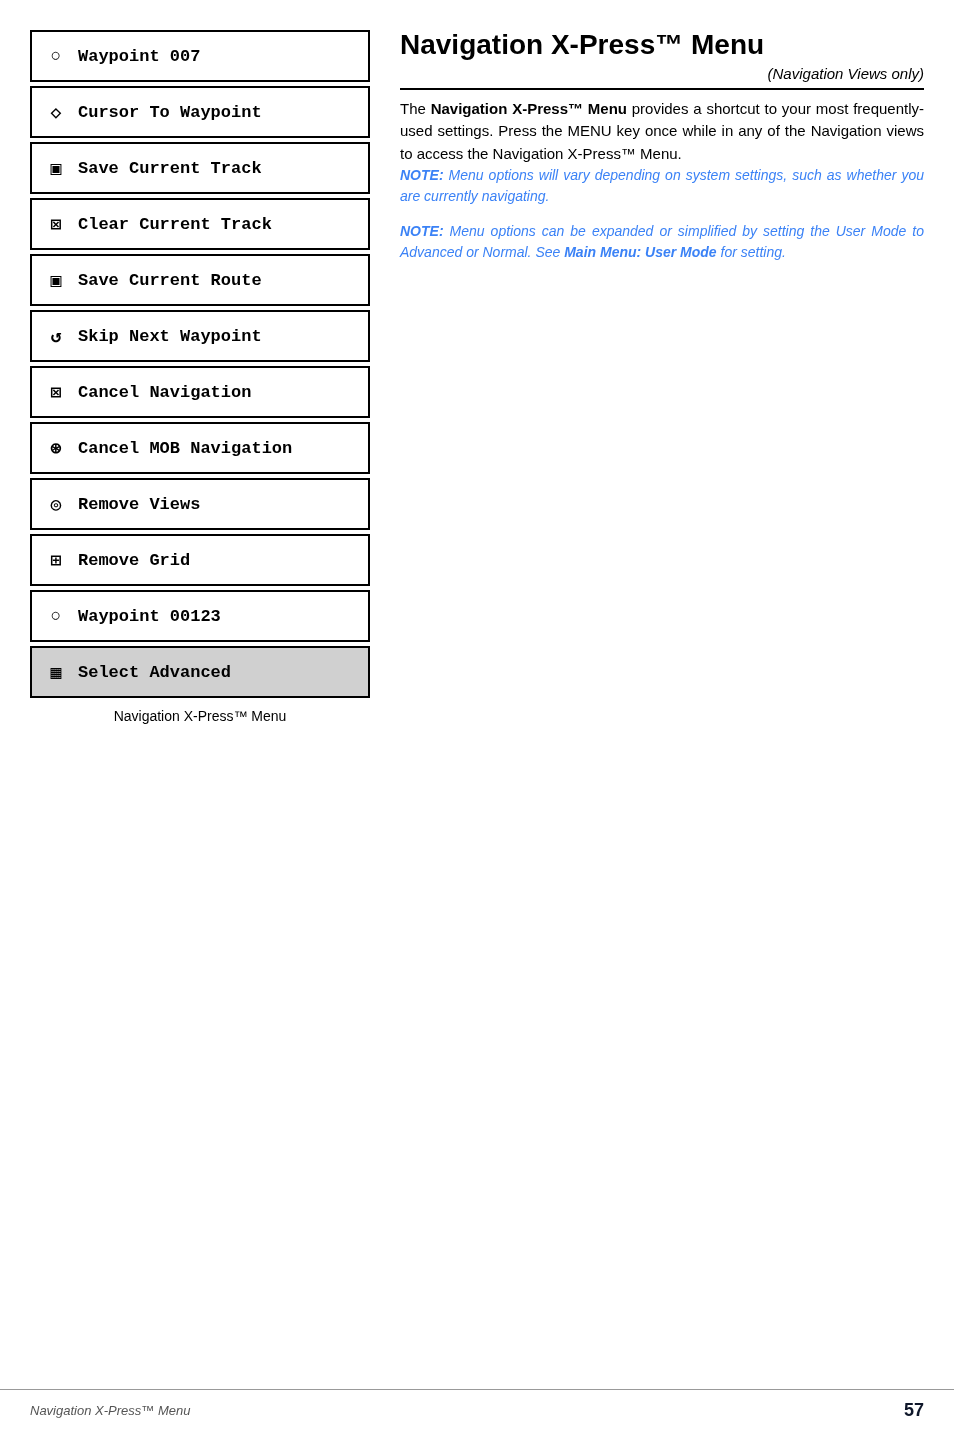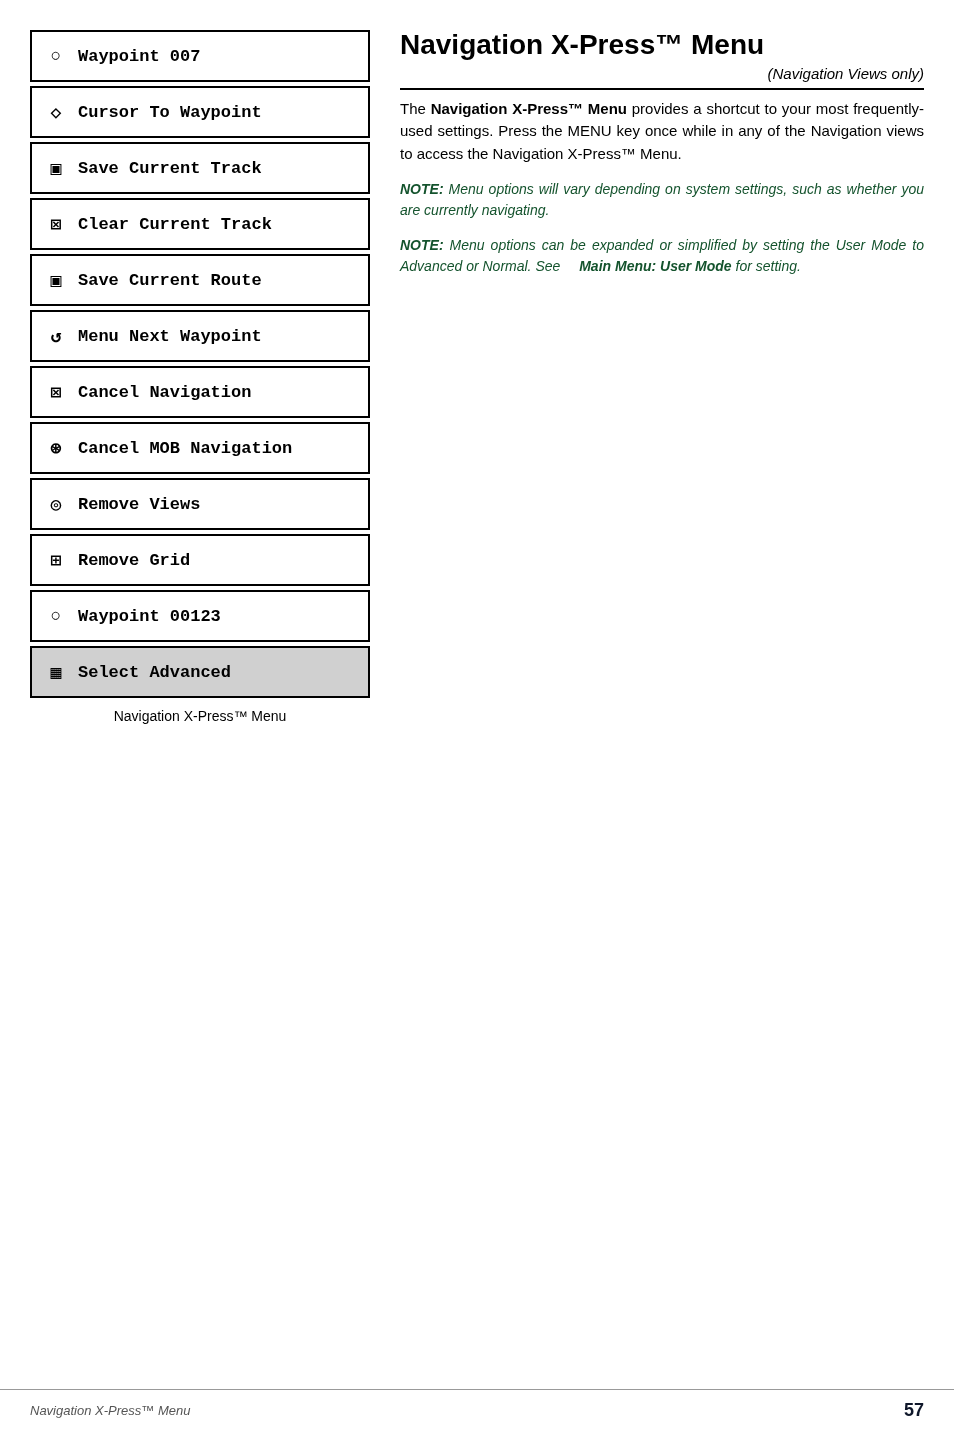--- a/index.html
+++ b/index.html
@@ -76,42 +76,40 @@
       margin-bottom: 8px;
       border-bottom: 2px solid #000;
       padding-bottom: 6px;
       text-align: right;
     }
     .content-body {
       font-size: 15px;
       font-family: Arial, sans-serif;
       line-height: 1.5;
       color: #000;
-      margin-bottom: 14px;
       text-align: justify;
     }
     .content-body strong {
       font-weight: bold;
     }
     .note-block {
       font-size: 14px;
       font-style: italic;
       font-family: Arial, sans-serif;
-      color: #14532d;
+      color: #3b82f6;
       line-height: 1.5;
       margin-bottom: 14px;
       text-align: justify;
     }
     .note-block .note-label {
       font-weight: bold;
       font-style: italic;
     }
     .note-block .note-link {
       font-weight: bold;
-      margin-left: 15px;
     }
 
     
     .footer {
       position: absolute;
       bottom: 0;
       left: 0;
       right: 0;
       border-top: 1px solid #999;
       padding: 10px 30px;
@@ -152,21 +150,21 @@
         <div class="menu-item">
           <span class="icon">⊠</span>
           <span>Clear Current Track</span>
         </div>
         <div class="menu-item">
           <span class="icon">▣</span>
           <span>Save Current Route</span>
         </div>
         <div class="menu-item">
           <span class="icon">↺</span>
-          <span>Menu Next Waypoint</span>
+          <span>Skip Next Waypoint</span>
         </div>
         <div class="menu-item">
           <span class="icon">⊠</span>
           <span>Cancel Navigation</span>
         </div>
         <div class="menu-item">
           <span class="icon">⊛</span>
           <span>Cancel MOB Navigation</span>
         </div>
         <div class="menu-item">

